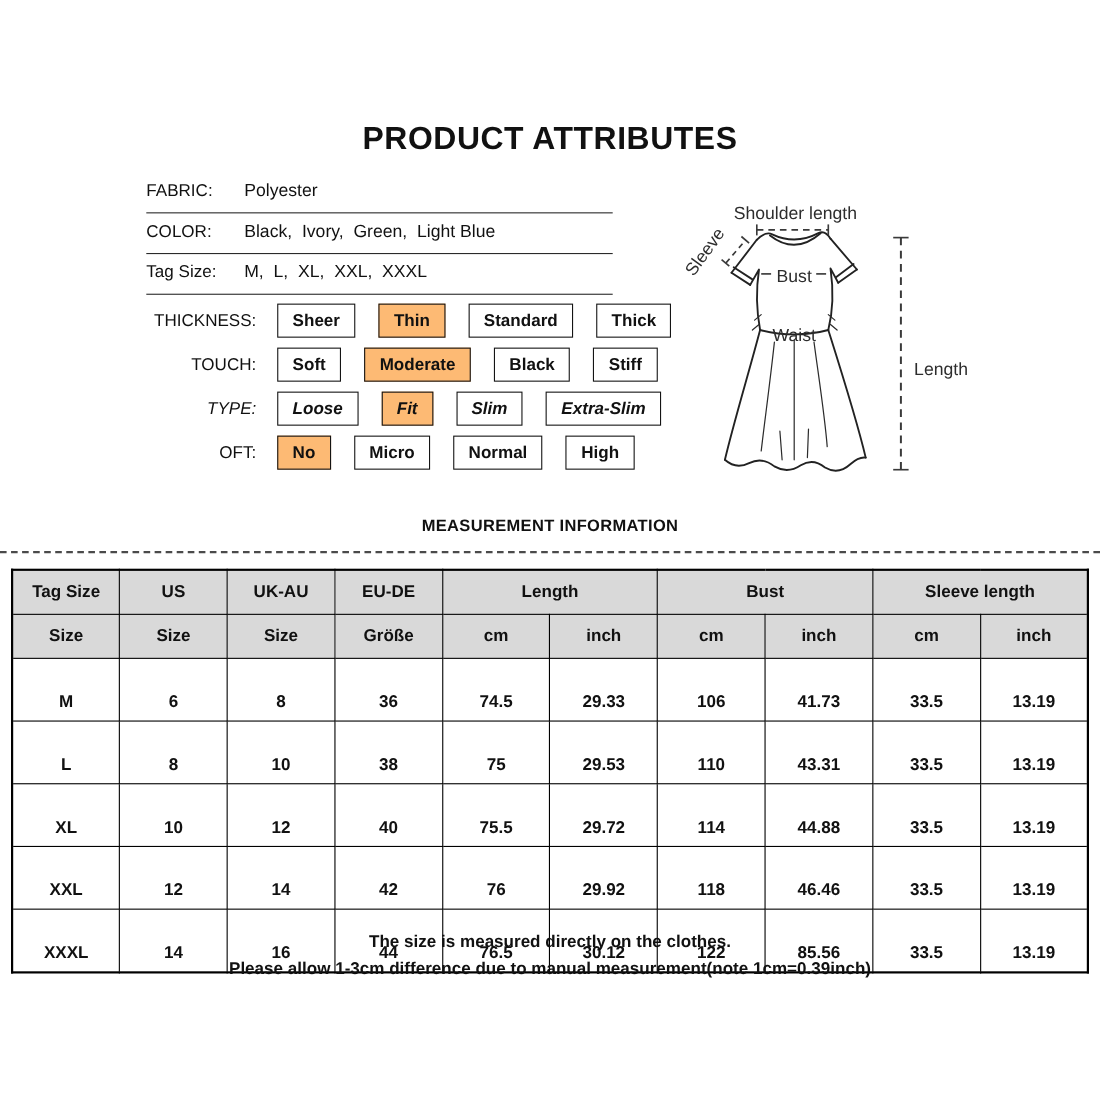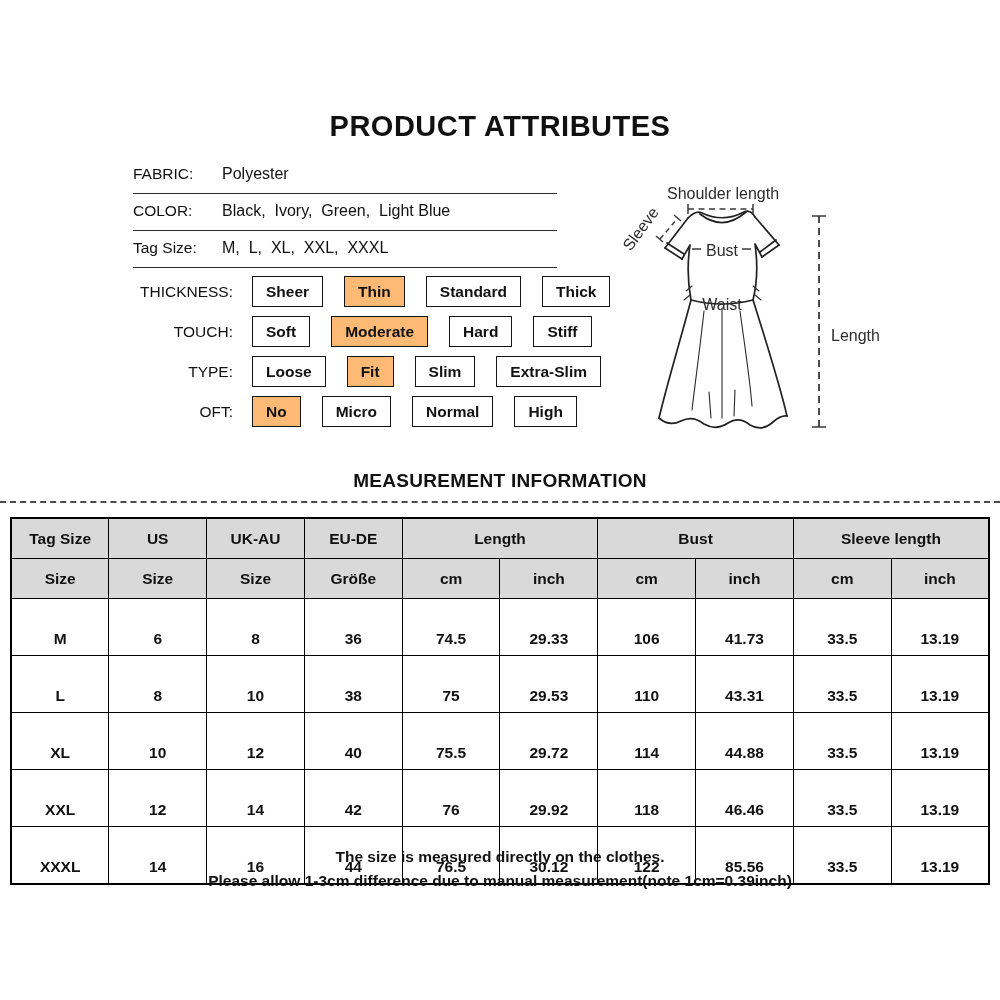--- a/index.html
+++ b/index.html
@@ -11,35 +11,35 @@
     position:absolute; top:110px; left:0; width:1000px; text-align:center;
     font-size:29px; font-weight:700; letter-spacing:0.5px;
   }
   
   .attrs { position:absolute; left:133px; top:157px; width:424px; }
   .attr-row { display:flex; align-items:center; border-bottom:1.6px solid #2a2a2a; padding:8px 0 10px 0; }
   .attr-label { flex:0 0 89px; font-size:15.5px; }
   .attr-value { font-size:16px; white-space:pre; }
   
   .opt-row { position:absolute; left:0; height:31px; display:flex; align-items:center; }
-  .opt-row-0 { top:276px; } .opt-row-1 { top:316px; } .opt-row-2 { top:356px; } .opt-row-3 { top:396px; }
+  .opt-row-0 { top:276px; } .opt-row-1 { top:316px; } .opt-row-2 { top:356px;font-style:italic; } .opt-row-3 { top:396px; }
   .opt-label { width:233px; text-align:right; font-size:15.5px; }
   .chips { display:flex; gap:9px; margin-left:7px; }
   .chip {
     border:1.7px solid #141414; height:31px; box-sizing:border-box; background:#fff;
     display:flex; align-items:center; padding:0 13px; font-size:15.5px; font-weight:700; white-space:nowrap;margin-left:12px;
   }
   .chip.selected { background:#fdba74; }
   
   .diagram { position:absolute; left:600px; top:160px; width:300px; height:300px; }
   .diagram svg text { font-family:"Liberation Sans", sans-serif; font-size:16px; fill:#2d2d2d; }
   
   .mi-title {
     position:absolute; top:470px; left:0; width:1000px; text-align:center;
-    font-size:19px; font-weight:700; letter-spacing:0.3px;
+    font-size:15px; font-weight:700; letter-spacing:0.3px;
   }
   .dashed-rule { position:absolute; top:501px; left:0; width:1000px; height:0; border-top:2px dashed #4a4a4a; }
   
   table.size {
     position:absolute; left:10px; top:517px; width:980px;
     border-collapse:collapse; table-layout:fixed; border:2px solid #000;
   }
   table.size th, table.size td {
     border:1.5px solid #000; text-align:center; font-size:15.5px; font-weight:700; overflow:hidden;
   }
@@ -78,21 +78,21 @@
       <div class="chip selected">Thin</div>
       <div class="chip">Standard</div>
       <div class="chip">Thick</div>
     </div>
   </div>
   <div class="opt-row opt-row-1">
     <div class="opt-label">TOUCH:</div>
     <div class="chips">
       <div class="chip">Soft</div>
       <div class="chip selected">Moderate</div>
-      <div class="chip">Hard</div>
+      <div class="chip">Black</div>
       <div class="chip">Stiff</div>
     </div>
   </div>
   <div class="opt-row opt-row-2">
     <div class="opt-label">TYPE:</div>
     <div class="chips">
       <div class="chip">Loose</div>
       <div class="chip selected">Fit</div>
       <div class="chip">Slim</div>
       <div class="chip">Extra-Slim</div>

